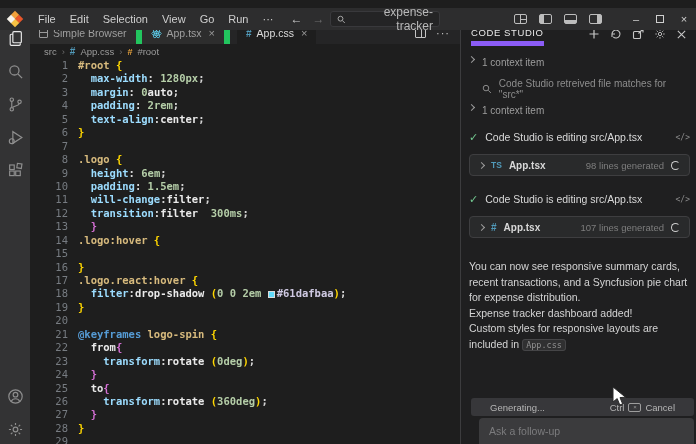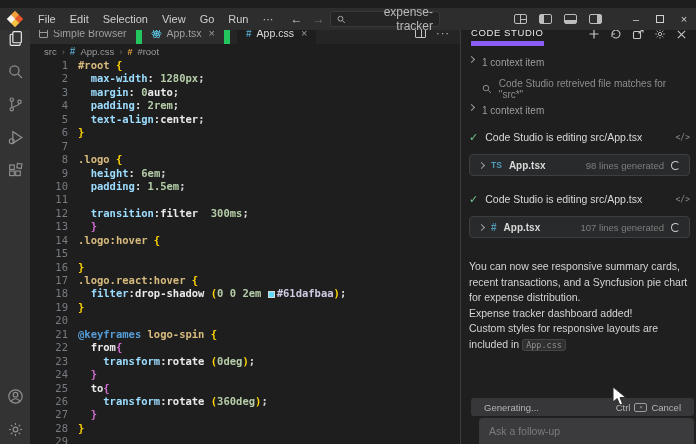--- a/index.html
+++ b/index.html
@@ -75,21 +75,21 @@
   .edit-row { display:flex; align-items:center; gap:7px; color:#d9d9d9; font-size:10.5px; height:16px; }
   .check { color:#73c991; font-size:11px; }
   .code-ic { margin-left:auto; color:#8a8a8a; font-family:"DejaVu Sans Mono",monospace; font-size:8px; }
   .file-card { background:#292a2b; border:1px solid #3e3e40; border-radius:4px; height:22px; display:flex; align-items:center; gap:7px; padding:0 9px; }
   .badge-ts { color:#519aba; font-weight:bold; font-size:8.5px; }
   .fc-name { color:#d8d8d8; font-size:10px; font-weight:bold; }
   .fc-status { margin-left:auto; color:#7e7e7e; font-size:9.5px; }
   .spinner { width:9px; height:9px; border:1.5px solid #cdcdcd; border-right-color:transparent; border-radius:50%; flex:none; }
   .msg { color:#d4d4d4; font-size:10.5px; line-height:15.5px; margin-top:21px; }
   .chip { background:#303031; border:1px solid #454547; border-radius:3px; color:#8f8f8f; font-size:8.5px; font-family:"DejaVu Sans Mono",monospace; padding:0 3px; }
-  .generating { position:absolute; left:10px; right:2px; top:376px; height:18px; background:#37373a; border-radius:3px; display:flex; align-items:center; padding:0 13px; }
+  .generating { position:absolute; left:10px; right:2px; top:376px; height:18px; background:#37373a; border-radius:3px; display:flex; align-items:center; padding:0 19px; }
   .gen-label { color:#b5b5b5; font-size:9.5px; }
   .gen-right { margin-left:auto; display:flex; align-items:center; gap:4px; color:#b5b5b5; font-size:9.5px; }
   .key-ic { width:13px; height:9px; border:1px solid #9d9d9d; border-radius:2px; display:flex; align-items:center; justify-content:center; font-size:6px; color:#9d9d9d; }
   .followup { position:absolute; left:18px; right:2px; top:396px; height:30px; background:#3b3b3d; border-radius:4px; display:flex; align-items:flex-start; padding:7px 10px; color:#7c7c7e; font-size:10.5px; }
   
   .cursor { position:absolute; left:612px; top:386px; z-index:20; }
 </style>
 </head>
 <body>
 
@@ -259,20 +259,21 @@
         <div class="code-row">
           <span class="ln">9</span>
           <span class="ct"><span class="t-prop">  height</span><span class="t-pun">: </span><span class="t-num">6em</span><span class="t-pun">;</span></span>
         </div>
         <div class="code-row">
           <span class="ln">10</span>
           <span class="ct"><span class="t-prop">  padding</span><span class="t-pun">: </span><span class="t-num">1.5em</span><span class="t-pun">;</span></span>
         </div>
         <div class="code-row">
           <span class="ln">11</span>
+          <span class="ct"><span class="t-prop">  will-change</span><span class="t-pun">:</span><span class="t-kw">filter</span><span class="t-pun">;</span></span>
         </div>
         <div class="code-row">
           <span class="ln">12</span>
           <span class="ct"><span class="t-prop">  transition</span><span class="t-pun">:</span><span class="t-kw">filter</span><span class="t-num">  300ms</span><span class="t-pun">;</span></span>
         </div>
         <div class="code-row">
           <span class="ln">13</span>
           <span class="ct"><span class="t-b2">  }</span></span>
         </div>
         <div class="code-row">

